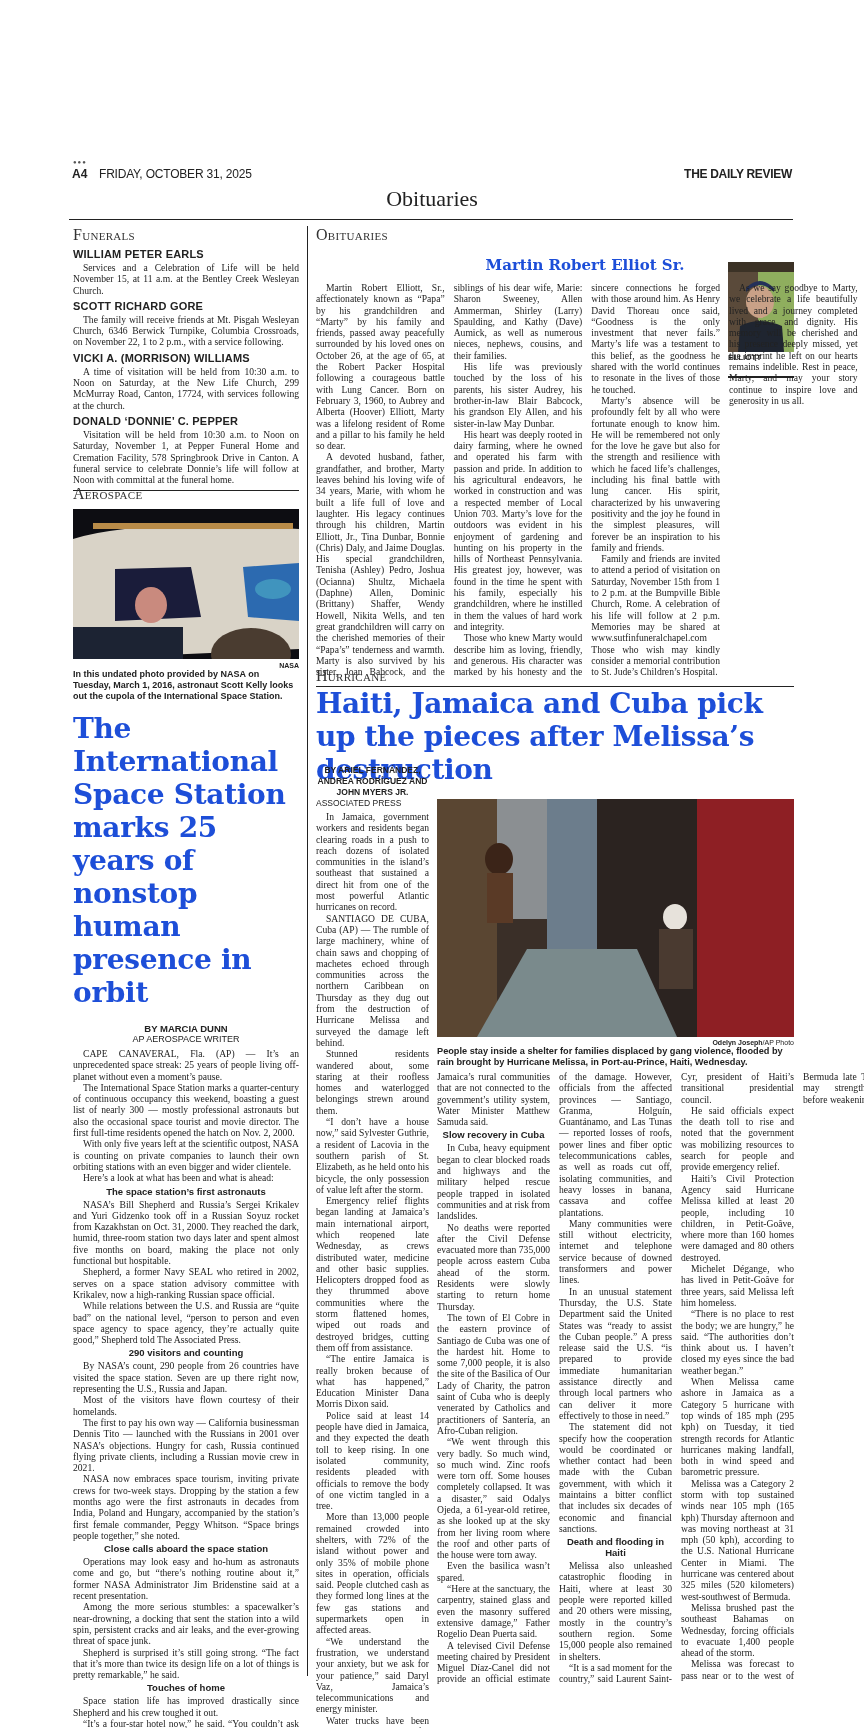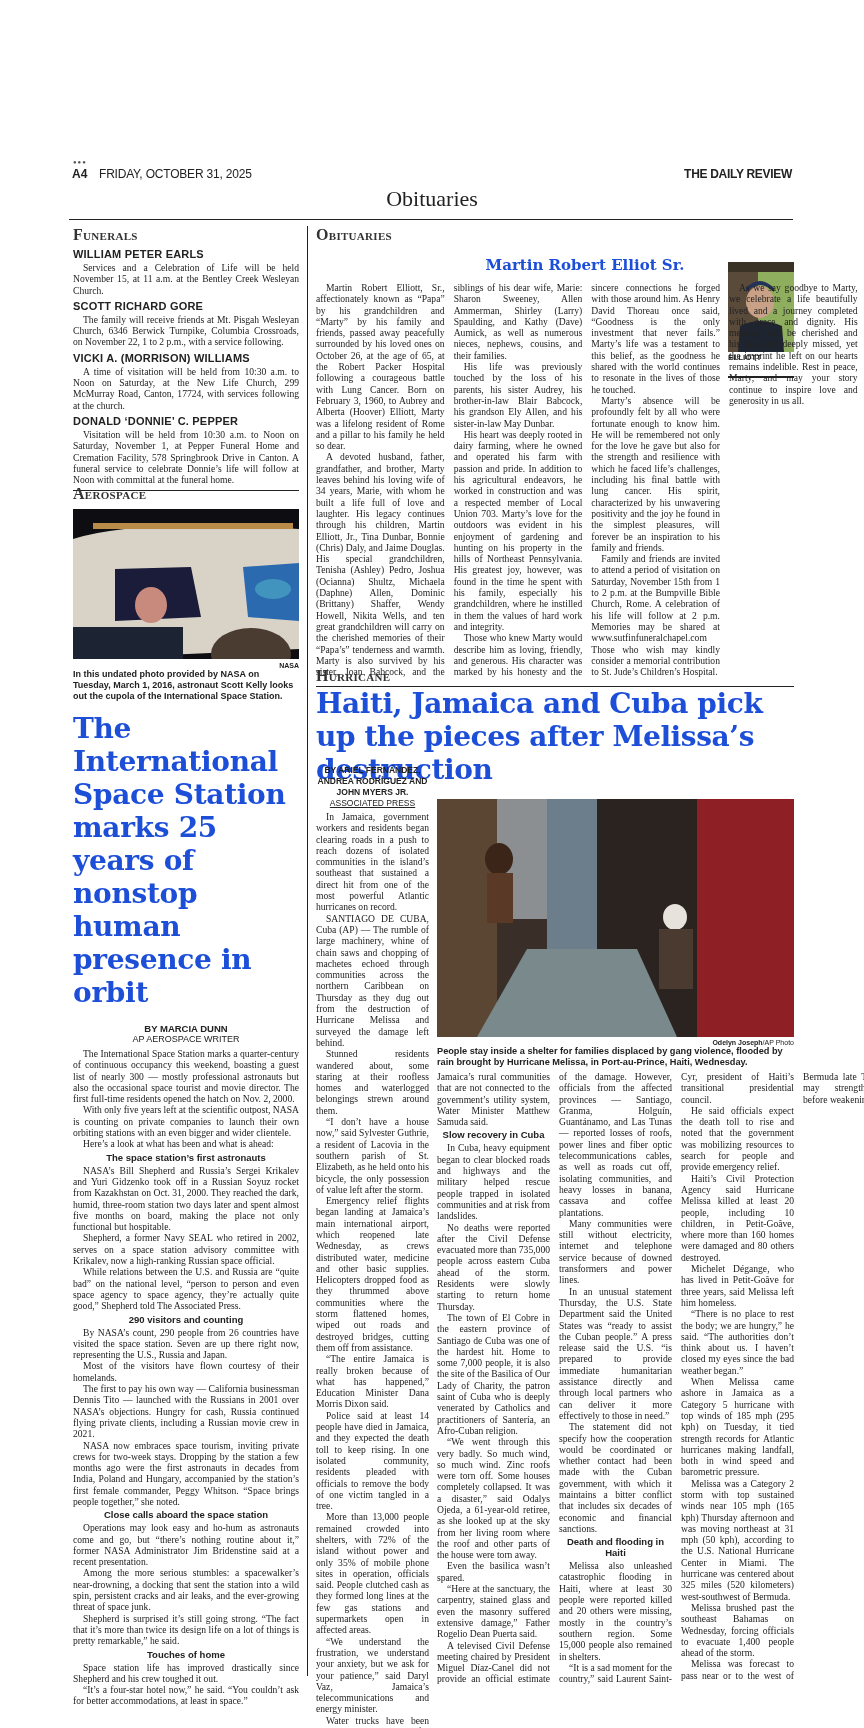--- a/index.html
+++ b/index.html
@@ -6,21 +6,21 @@
   body{width:864px;height:1728px;position:relative;overflow:hidden;color:#222;font-family:"Liberation Serif",serif;}
   .abs{position:absolute;}
   .masthead{left:72px;top:165px;width:720px;height:18px;}
   .pg{position:absolute;left:0;top:2px;font:bold 12px "Liberation Sans",sans-serif;}
   .dots{position:absolute;left:1px;top:-6px;font-size:6px;letter-spacing:1px;color:#555;}
   .date{position:absolute;left:27px;top:2px;font:12px "Liberation Sans",sans-serif;letter-spacing:-0.2px;}
   .paper{position:absolute;right:0;top:2px;font:bold 12px "Liberation Sans",sans-serif;letter-spacing:-0.3px;margin-left:27px;}
   .section-title{left:0;width:864px;top:186px;text-align:center;font-size:22px;font-family:"Liberation Serif",serif;}
   .rule-top{left:69px;top:219px;width:724px;height:1px;background:#222;}
   .vrule{left:307px;top:226px;width:1px;height:1450px;background:#222;}
-  .kicker{font-family:"Liberation Serif",serif;font-variant:small-caps;font-size:16px;color:#333;letter-spacing:0.3px;font-weight:bold;}
+  .kicker{font-family:"Liberation Serif",serif;font-variant:small-caps;font-size:16px;color:#333;letter-spacing:0.3px;}
   .name{font:bold 11px "Liberation Sans",sans-serif;letter-spacing:0.2px;margin:4px 0 2px;}
   .body{font-size:9.6px;line-height:11.3px;text-align:justify;}
   .body p{margin:0;text-indent:10px;}
   .cols3{column-count:3;column-gap:9px;}
   .hr{height:1px;background:#222;}
   .caption{font:bold 9px "Liberation Sans",sans-serif;line-height:11px;}
   .credit{font:bold 7px "Liberation Sans",sans-serif;text-align:right;}
   .subhead{font:bold 9.5px "Liberation Sans",sans-serif;text-align:center;margin:2px 0;}
   .headline{font-family:"DejaVu Serif",serif;color:#1d4ed8;}
   .photo{overflow:hidden;}
@@ -77,20 +77,21 @@
     </svg>
   </div>
   <div class="credit" style="margin-top:3px;">NASA</div>
   <div class="caption">In this undated photo provided by NASA on Tuesday, March 1, 2016, astronaut Scott Kelly looks out the cupola of the International Space Station.</div>
   <div class="headline" style="font-size:28px;line-height:33px;font-weight:bold;margin-top:10px;letter-spacing:-0.3px;">The International Space Station marks 25 years of nonstop human presence in orbit</div>
   <div style="text-align:center;margin-top:14px;">
     <div style="font:bold 9.5px 'Liberation Sans',sans-serif;">BY MARCIA DUNN</div>
     <div style="font:9px 'Liberation Sans',sans-serif;">AP AEROSPACE WRITER</div>
   </div>
   <div class="body" id="iss-body" style="margin-top:4px;">
+      <p>CAPE CANAVERAL, Fla. (AP) — It’s an unprecedented space streak: 25 years of people living off-planet without even a moment’s pause.</p>
       <p>The International Space Station marks a quarter-century of continuous occupancy this weekend, boasting a guest list of nearly 300 — mostly professional astronauts but also the occasional space tourist and movie director. The first full-time residents opened the hatch on Nov. 2, 2000.</p>
       <p>With only five years left at the scientific outpost, NASA is counting on private companies to launch their own orbiting stations with an even bigger and wider clientele.</p>
       <p>Here’s a look at what has been and what is ahead:</p>
       <div class="subhead">The space station’s first astronauts</div>
       <p>NASA’s Bill Shepherd and Russia’s Sergei Krikalev and Yuri Gidzenko took off in a Russian Soyuz rocket from Kazakhstan on Oct. 31, 2000. They reached the dark, humid, three-room station two days later and spent almost five months on board, making the place not only functional but hospitable.</p>
       <p>Shepherd, a former Navy SEAL who retired in 2002, serves on a space station advisory committee with Krikalev, now a high-ranking Russian space official.</p>
       <p>While relations between the U.S. and Russia are “quite bad” on the national level, “person to person and even space agency to space agency, they’re actually quite good,” Shepherd told The Associated Press.</p>
       <div class="subhead">290 visitors and counting</div>
       <p>By NASA’s count, 290 people from 26 countries have visited the space station. Seven are up there right now, representing the U.S., Russia and Japan.</p>
       <p>Most of the visitors have flown courtesy of their homelands.</p>
@@ -137,21 +138,21 @@
   <div class="hr" style="margin-top:4px;"></div>
 </div>
 
 <div class="abs" style="left:316px;top:667px;width:478px;">
   <div class="kicker">Hurricane</div>
   <div class="headline" style="font-size:28px;line-height:33px;font-weight:bold;letter-spacing:-0.4px;margin-top:2px;">Haiti, Jamaica and Cuba pick up the pieces after Melissa’s destruction</div>
 </div>
 
 <div class="abs" style="left:316px;top:765px;width:113px;">
   <div style="text-align:center;font:bold 8.5px 'Liberation Sans',sans-serif;line-height:11px;">BY ARIEL FERNÁNDEZ, ANDREA RODRÍGUEZ AND JOHN MYERS JR.</div>
-  <div style="text-align:center;font:8.5px 'Liberation Sans',sans-serif;text-decoration:underline;">ASSOCIATED PRESS</div>
+  <div style="text-align:left;font:8.5px 'Liberation Sans',sans-serif;">ASSOCIATED PRESS</div>
   <div class="body" id="hur-lead" style="margin-top:3px;">
       <p>In Jamaica, government workers and residents began clearing roads in a push to reach dozens of isolated communities in the island’s southeast that sustained a direct hit from one of the most powerful Atlantic hurricanes on record.</p>
       <p>SANTIAGO DE CUBA, Cuba (AP) — The rumble of large machinery, whine of chain saws and chopping of machetes echoed through communities across the northern Caribbean on Thursday as they dug out from the destruction of Hurricane Melissa and surveyed the damage left behind.</p>
       <p>Stunned residents wandered about, some staring at their roofless homes and waterlogged belongings strewn around them.</p>
       <p>“I don’t have a house now,” said Sylvester Guthrie, a resident of Lacovia in the southern parish of St. Elizabeth, as he held onto his bicycle, the only possession of value left after the storm.</p>
       <p>Emergency relief flights began landing at Jamaica’s main international airport, which reopened late Wednesday, as crews distributed water, medicine and other basic supplies. Helicopters dropped food as they thrummed above communities where the storm flattened homes, wiped out roads and destroyed bridges, cutting them off from assistance.</p>
       <p>“The entire Jamaica is really broken because of what has happened,” Education Minister Dana Morris Dixon said.</p>
       <p>Police said at least 14 people have died in Jamaica, and they expected the death toll to keep rising. In one isolated community, residents pleaded with officials to remove the body of one victim tangled in a tree.</p>
       <p>More than 13,000 people remained crowded into shelters, with 72% of the island without power and only 35% of mobile phone sites in operation, officials said. People clutched cash as they formed long lines at the few gas stations and supermarkets open in affected areas.</p>
       <p>“We understand the frustration, we understand your anxiety, but we ask for your patience,” said Daryl Vaz, Jamaica’s telecommunications and energy minister.</p>

